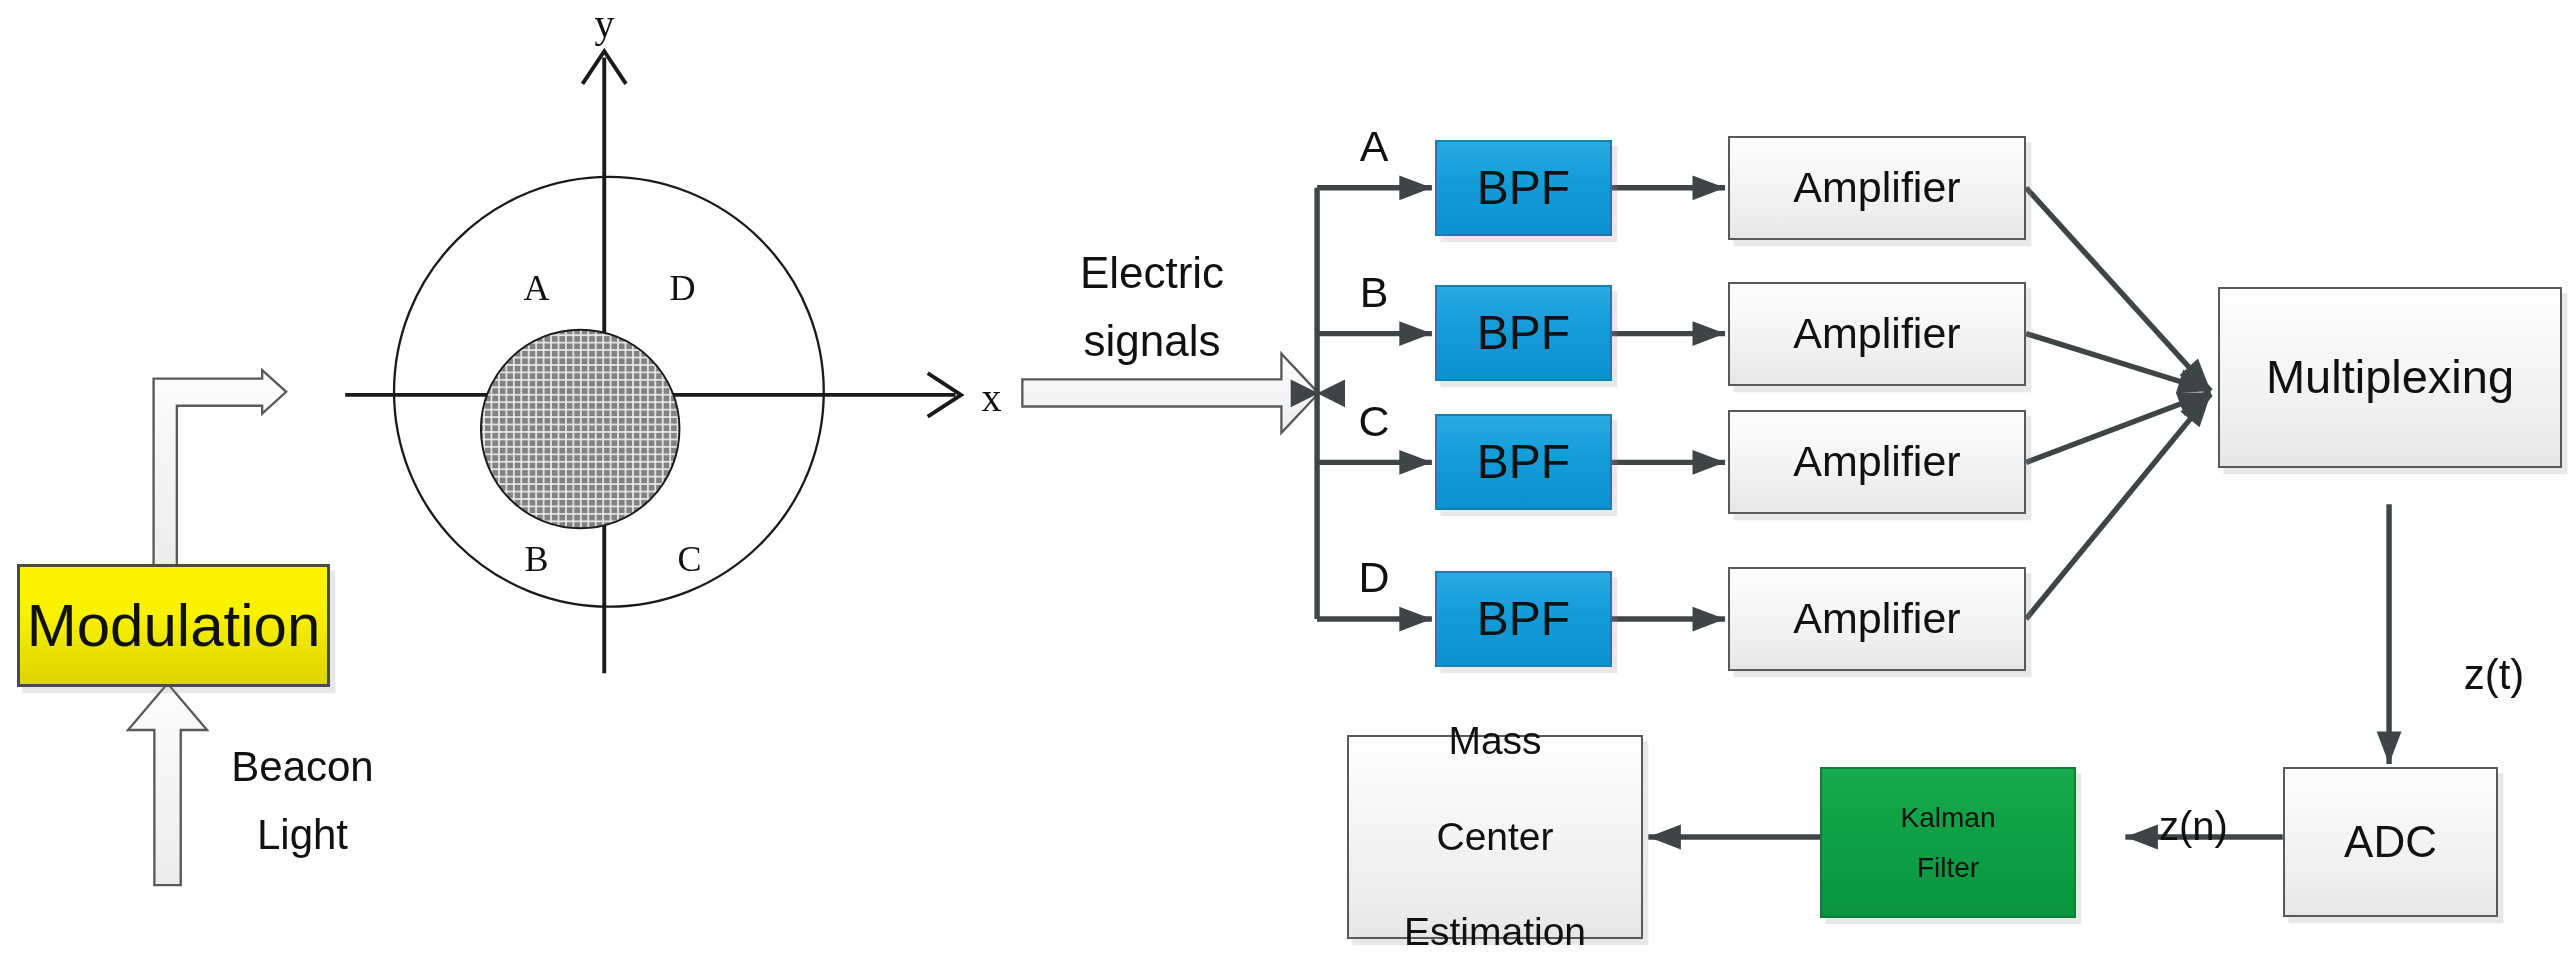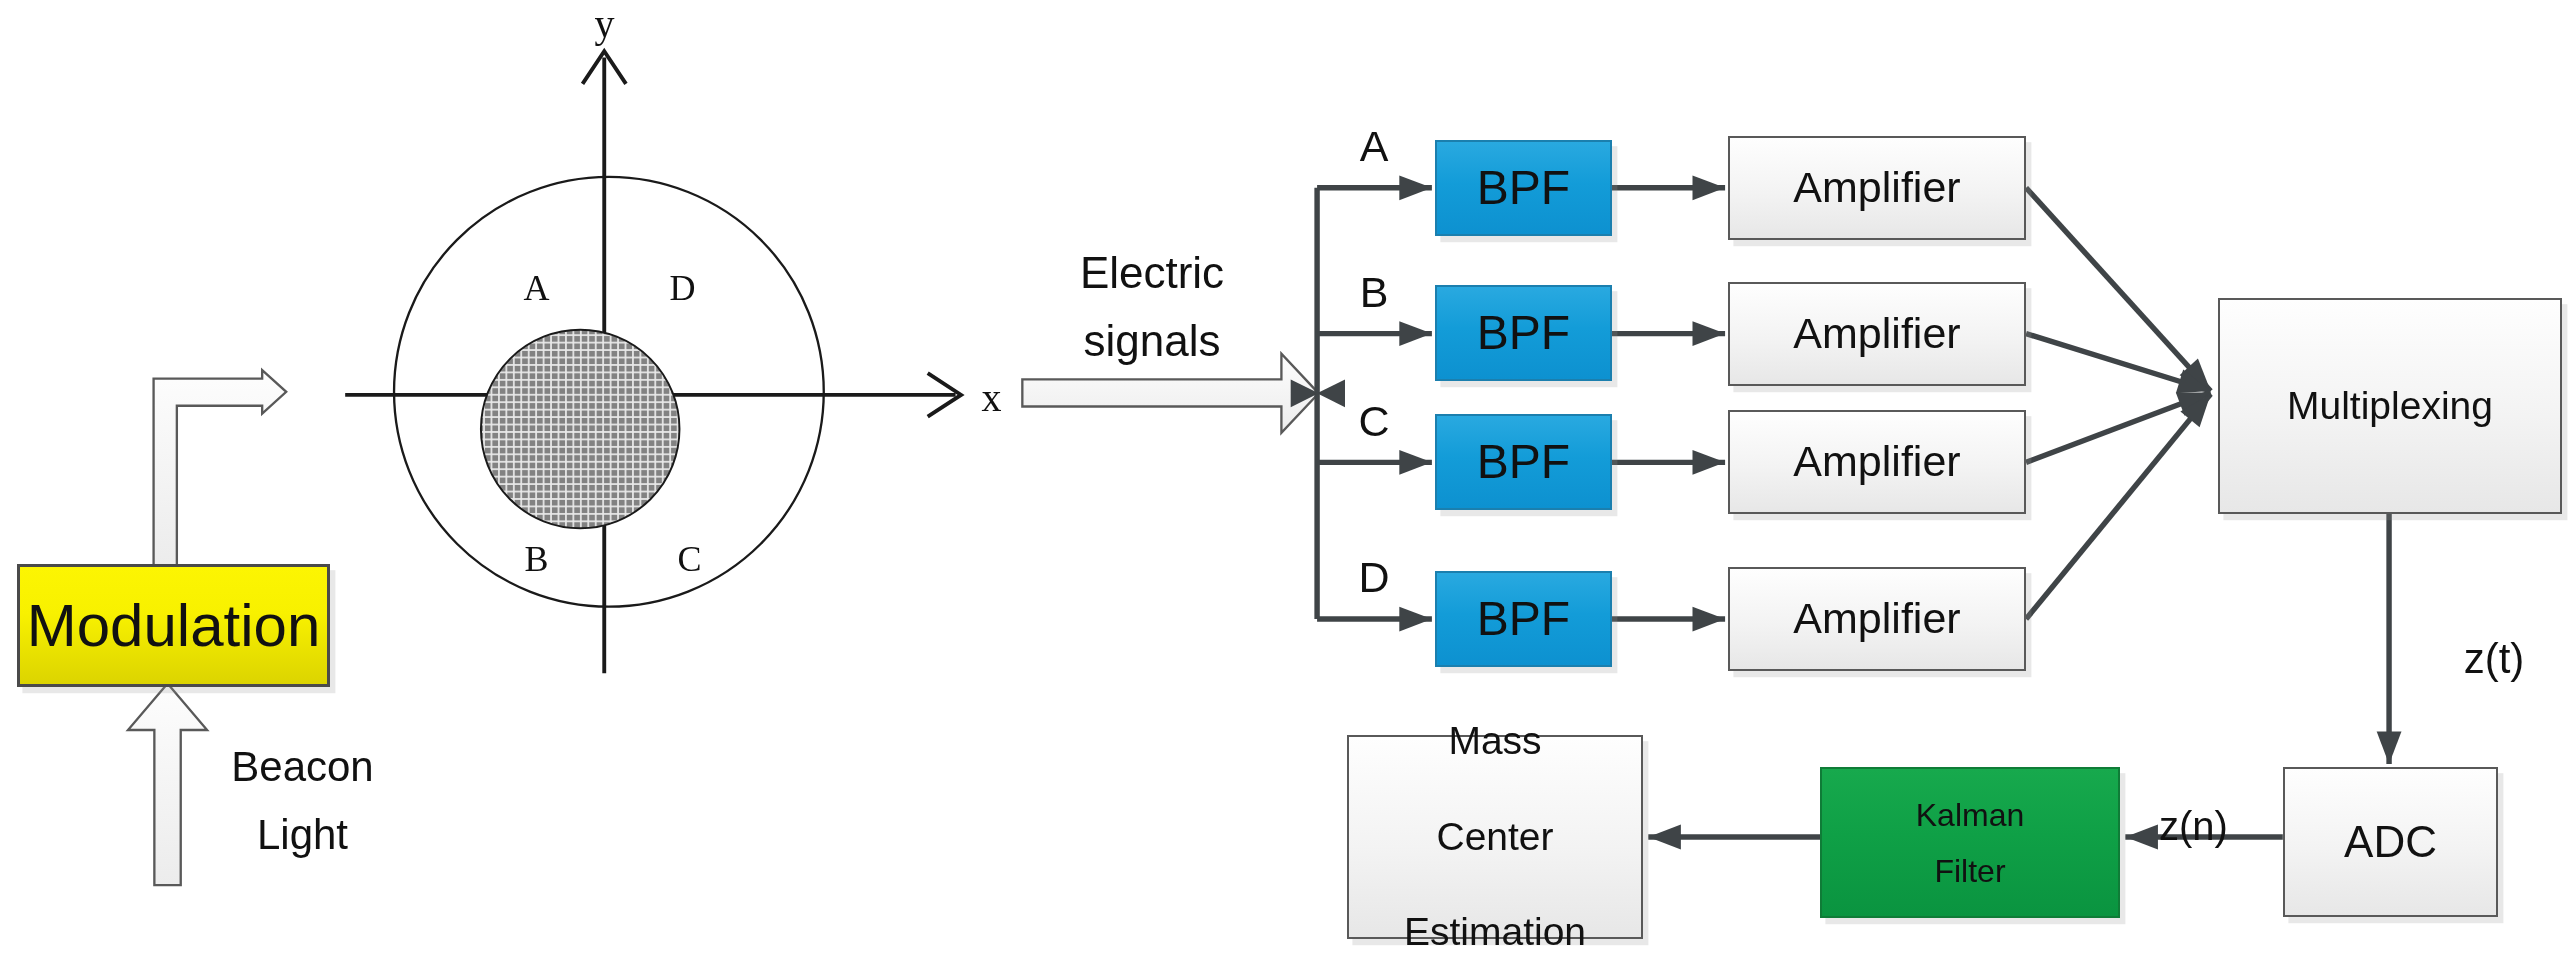--- a/index.html
+++ b/index.html
@@ -119,29 +119,29 @@
   <div class="box" style="left:1728px;top:282px;width:298px;height:104px;font-size:43px;">
     <span>Amplifier</span>
   </div>
   <div class="box" style="left:1728px;top:410px;width:298px;height:104px;font-size:43px;">
     <span>Amplifier</span>
   </div>
   <div class="box" style="left:1728px;top:567px;width:298px;height:104px;font-size:43px;">
     <span>Amplifier</span>
   </div>
 
-  <div class="box" style="left:2218px;top:298px;width:344px;height:216px;font-size:39px;">
+  <div class="box" style="left:2218px;top:287px;width:344px;height:181px;font-size:47px;">
     <span>Multiplexing</span>
   </div>
 
   <div class="box" style="left:2283px;top:767px;width:215px;height:150px;font-size:44px;">
     <span>ADC</span>
   </div>
 
-  <div class="box green" style="left:1820px;top:767px;width:300px;height:151px;font-size:32px;line-height:1.5;gap:8px;">
+  <div class="box green" style="left:1820px;top:767px;width:256px;height:151px;font-size:28px;line-height:1.5;gap:8px;">
     <span class="line">Kalman</span>
     <span class="line">Filter</span>
   </div>
 
   <div class="box" style="left:1347px;top:735px;width:296px;height:204px;font-size:39px;line-height:1.6;gap:33px;">
     <span class="line">Mass</span>
     <span class="line">Center</span>
     <span class="line">Estimation</span>
   </div>
 
@@ -160,17 +160,17 @@
   <div class="lbl serif" style="left:513px;top:267px;width:47px;font-size:36px;">A</div>
   <div class="lbl serif" style="left:659px;top:267px;width:47px;font-size:36px;">D</div>
   <div class="lbl serif" style="left:513px;top:538px;width:47px;font-size:36px;">B</div>
   <div class="lbl serif" style="left:666px;top:538px;width:47px;font-size:36px;">C</div>
 
   <div class="lbl" style="left:1347px;top:121px;width:54px;font-size:43px;">A</div>
   <div class="lbl" style="left:1347px;top:267px;width:54px;font-size:43px;">B</div>
   <div class="lbl" style="left:1347px;top:396px;width:54px;font-size:43px;">C</div>
   <div class="lbl" style="left:1347px;top:552px;width:54px;font-size:43px;">D</div>
 
-  <div class="lbl" style="left:2432px;top:634px;width:124px;font-size:42px;">z(t)</div>
+  <div class="lbl" style="left:2432px;top:650px;width:124px;font-size:42px;">z(t)</div>
   <div class="lbl" style="left:2139px;top:802px;width:109px;font-size:40px;">z(n)</div>
 
 </div>
 
 
 </body></html>

